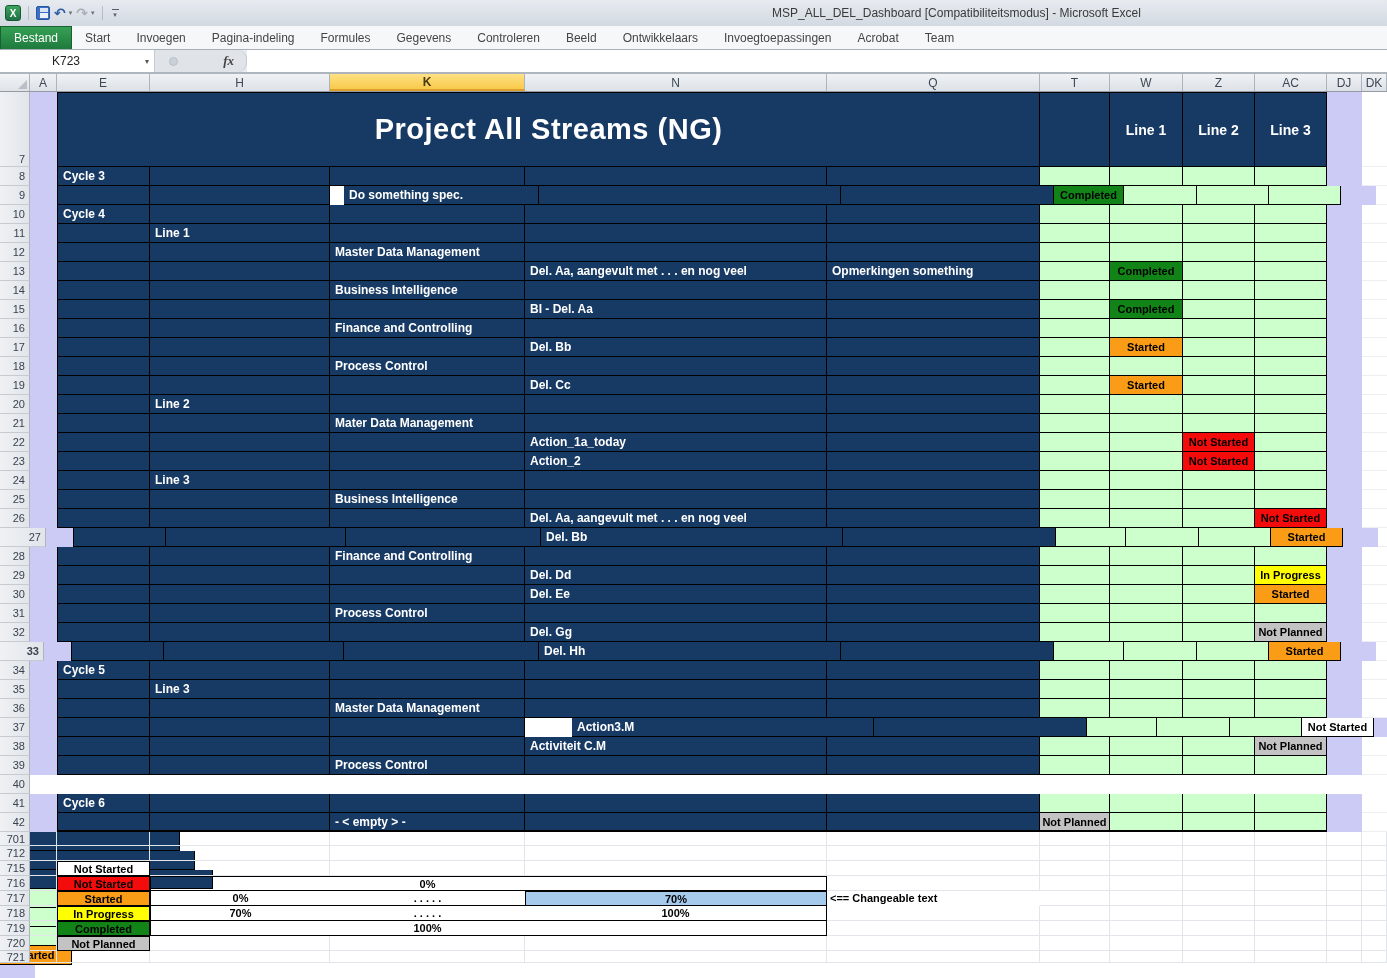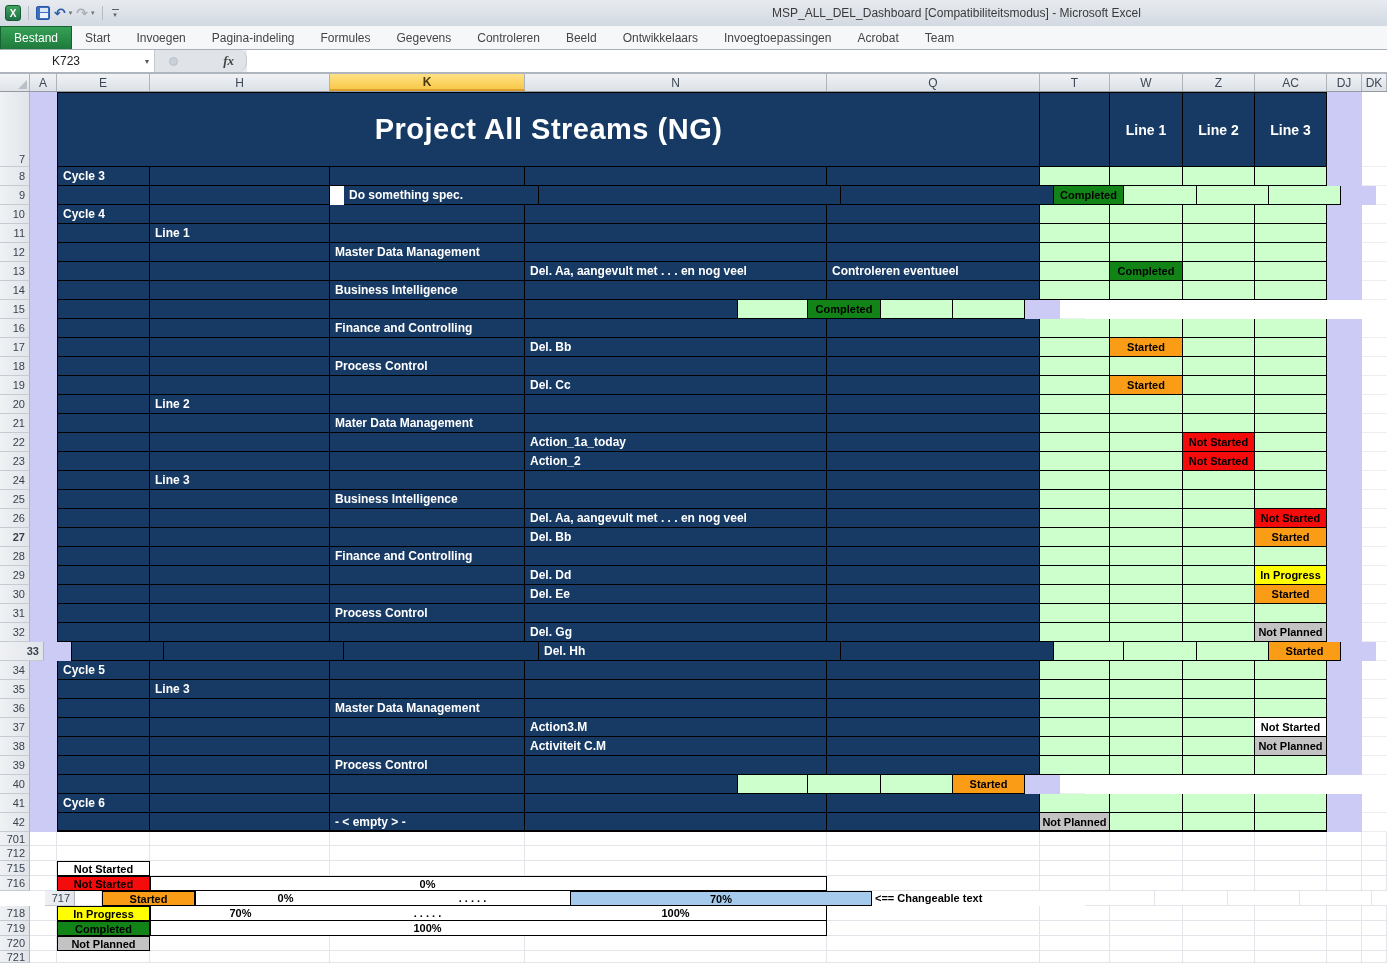--- a/index.html
+++ b/index.html
@@ -227,21 +227,21 @@
       <div class="cell lav" style="width: 35px;"></div>
       <div class="cell out" style="width: 25px;"></div>
     </div>
     <div class="row" style="height: 19px;">
       <div class="rowh" style="width: 30px; height: 19px;">13</div>
       <div class="cell lav" style="width: 27px;"></div>
       <div class="cell navy first" style="width: 93px;"></div>
       <div class="cell navy" style="width: 180px;"></div>
       <div class="cell navy" style="width: 195px;"></div>
       <div class="cell navy" style="width: 302px;">Del. Aa, aangevult met . . . en nog veel</div>
-      <div class="cell navy" style="width: 213px;">Controleren eventueel</div>
+      <div class="cell navy" style="width: 213px;">Opmerkingen something</div>
       <div class="cell green" style="width: 70px;"></div>
       <div class="cell green" style="width: 73px; background: rgb(18, 132, 23);">Completed</div>
       <div class="cell green" style="width: 72px;"></div>
       <div class="cell green" style="width: 72px;"></div>
       <div class="cell lav" style="width: 35px;"></div>
       <div class="cell out" style="width: 25px;"></div>
     </div>
     <div class="row" style="height: 19px;">
       <div class="rowh" style="width: 30px; height: 19px;">14</div>
       <div class="cell lav" style="width: 27px;"></div>
@@ -256,20 +256,21 @@
       <div class="cell green" style="width: 72px;"></div>
       <div class="cell lav" style="width: 35px;"></div>
       <div class="cell out" style="width: 25px;"></div>
     </div>
     <div class="row" style="height: 19px;">
       <div class="rowh" style="width: 30px; height: 19px;">15</div>
       <div class="cell lav" style="width: 27px;"></div>
       <div class="cell navy first" style="width: 93px;"></div>
       <div class="cell navy" style="width: 180px;"></div>
       <div class="cell navy" style="width: 195px;"></div>
+      <div class="cell navy" style="width: 302px;">BI - Del. Aa</div>
       <div class="cell navy" style="width: 213px;"></div>
       <div class="cell green" style="width: 70px;"></div>
       <div class="cell green" style="width: 73px; background: rgb(18, 132, 23);">Completed</div>
       <div class="cell green" style="width: 72px;"></div>
       <div class="cell green" style="width: 72px;"></div>
       <div class="cell lav" style="width: 35px;"></div>
       <div class="cell out" style="width: 25px;"></div>
     </div>
     <div class="row" style="height: 19px;">
       <div class="rowh" style="width: 30px; height: 19px;">16</div>
@@ -430,21 +431,21 @@
       <div class="cell navy" style="width: 302px;">Del. Aa, aangevult met . . . en nog veel</div>
       <div class="cell navy" style="width: 213px;"></div>
       <div class="cell green" style="width: 70px;"></div>
       <div class="cell green" style="width: 73px;"></div>
       <div class="cell green" style="width: 72px;"></div>
       <div class="cell green" style="width: 72px; background: rgb(244, 11, 11);">Not Started</div>
       <div class="cell lav" style="width: 35px;"></div>
       <div class="cell out" style="width: 25px;"></div>
     </div>
     <div class="row" style="height: 19px;">
-      <div class="rowh" style="width: 30px; height: 19px; font-weight: bold;">27</div>
+      <div class="rowh" style="width: 46px; height: 19px;">27</div>
       <div class="cell lav" style="width: 27px;"></div>
       <div class="cell navy first" style="width: 93px;"></div>
       <div class="cell navy" style="width: 180px;"></div>
       <div class="cell navy" style="width: 195px;"></div>
       <div class="cell navy" style="width: 302px;">Del. Bb</div>
       <div class="cell navy" style="width: 213px;"></div>
       <div class="cell green" style="width: 70px;"></div>
       <div class="cell green" style="width: 73px;"></div>
       <div class="cell green" style="width: 72px;"></div>
       <div class="cell green" style="width: 72px; background: rgb(251, 156, 23);">Started</div>
@@ -585,21 +586,21 @@
       <div class="cell green" style="width: 72px;"></div>
       <div class="cell lav" style="width: 35px;"></div>
       <div class="cell out" style="width: 25px;"></div>
     </div>
     <div class="row" style="height: 19px;">
       <div class="rowh" style="width: 30px; height: 19px;">37</div>
       <div class="cell lav" style="width: 27px;"></div>
       <div class="cell navy first" style="width: 93px;"></div>
       <div class="cell navy" style="width: 180px;"></div>
       <div class="cell navy" style="width: 195px;"></div>
-      <div class="cell navy" style="width: 302px;">Action3.M</div>
+      <div class="cell navy" style="width: 302px; margin-left: 47px;">Action3.M</div>
       <div class="cell navy" style="width: 213px;"></div>
       <div class="cell green" style="width: 70px;"></div>
       <div class="cell green" style="width: 73px;"></div>
       <div class="cell green" style="width: 72px;"></div>
       <div class="cell green" style="width: 72px; background: rgb(255, 255, 255);">Not Started</div>
       <div class="cell lav" style="width: 35px;"></div>
       <div class="cell out" style="width: 25px;"></div>
     </div>
     <div class="row" style="height: 19px;">
       <div class="rowh" style="width: 30px; height: 19px;">38</div>
@@ -624,21 +625,21 @@
       <div class="cell navy" style="width: 195px;">Process Control</div>
       <div class="cell navy" style="width: 302px;"></div>
       <div class="cell navy" style="width: 213px;"></div>
       <div class="cell green" style="width: 70px;"></div>
       <div class="cell green" style="width: 73px;"></div>
       <div class="cell green" style="width: 72px;"></div>
       <div class="cell green" style="width: 72px;"></div>
       <div class="cell lav" style="width: 35px;"></div>
       <div class="cell out" style="width: 25px;"></div>
     </div>
-    <div class="row" style="height: 19px;">
+    <div class="row" style="height: 19px; flex-direction: column;">
       <div class="rowh" style="width: 30px; height: 19px;">40</div>
       <div class="cell lav" style="width: 27px;"></div>
       <div class="cell navy first" style="width: 93px;"></div>
       <div class="cell navy" style="width: 180px;"></div>
       <div class="cell navy" style="width: 195px;"></div>
       <div class="cell navy" style="width: 213px;"></div>
       <div class="cell green" style="width: 70px;"></div>
       <div class="cell green" style="width: 73px;"></div>
       <div class="cell green" style="width: 72px;"></div>
       <div class="cell green" style="width: 72px; background: rgb(251, 156, 23);">Started</div>
@@ -728,21 +729,21 @@
       <div class="cell bcell bk bt2 bb1" style="width: 195px;">0%</div>
       <div class="cell bcell bk bt2 bb1 br2" style="width: 302px;"></div>
       <div class="cell bcell" style="width: 213px;"></div>
       <div class="cell bcell" style="width: 70px;"></div>
       <div class="cell bcell" style="width: 73px;"></div>
       <div class="cell bcell" style="width: 72px;"></div>
       <div class="cell bcell" style="width: 72px;"></div>
       <div class="cell bcell" style="width: 35px;"></div>
       <div class="cell bcell" style="width: 25px;"></div>
     </div>
-    <div class="row" style="height: 15px; padding-left: 45px;">
+    <div class="row" style="height: 15px;">
       <div class="rowh" style="width: 30px; height: 15px;">717</div>
       <div class="cell bcell" style="width: 27px;"></div>
       <div class="cell bcell eb" style="width: 93px; background: rgb(251, 156, 23);">Started</div>
       <div class="cell bcell bk bb1 bl2" style="width: 180px;">0%</div>
       <div class="cell bcell bk bb1" style="width: 195px;">. . . . .</div>
       <div class="cell bcell bk blue" style="width: 302px;">70%</div>
       <div class="cell bcell note" style="width: 213px;">&lt;== Changeable text</div>
       <div class="cell bcell" style="width: 70px;"></div>
       <div class="cell bcell" style="width: 73px;"></div>
       <div class="cell bcell" style="width: 72px;"></div>

